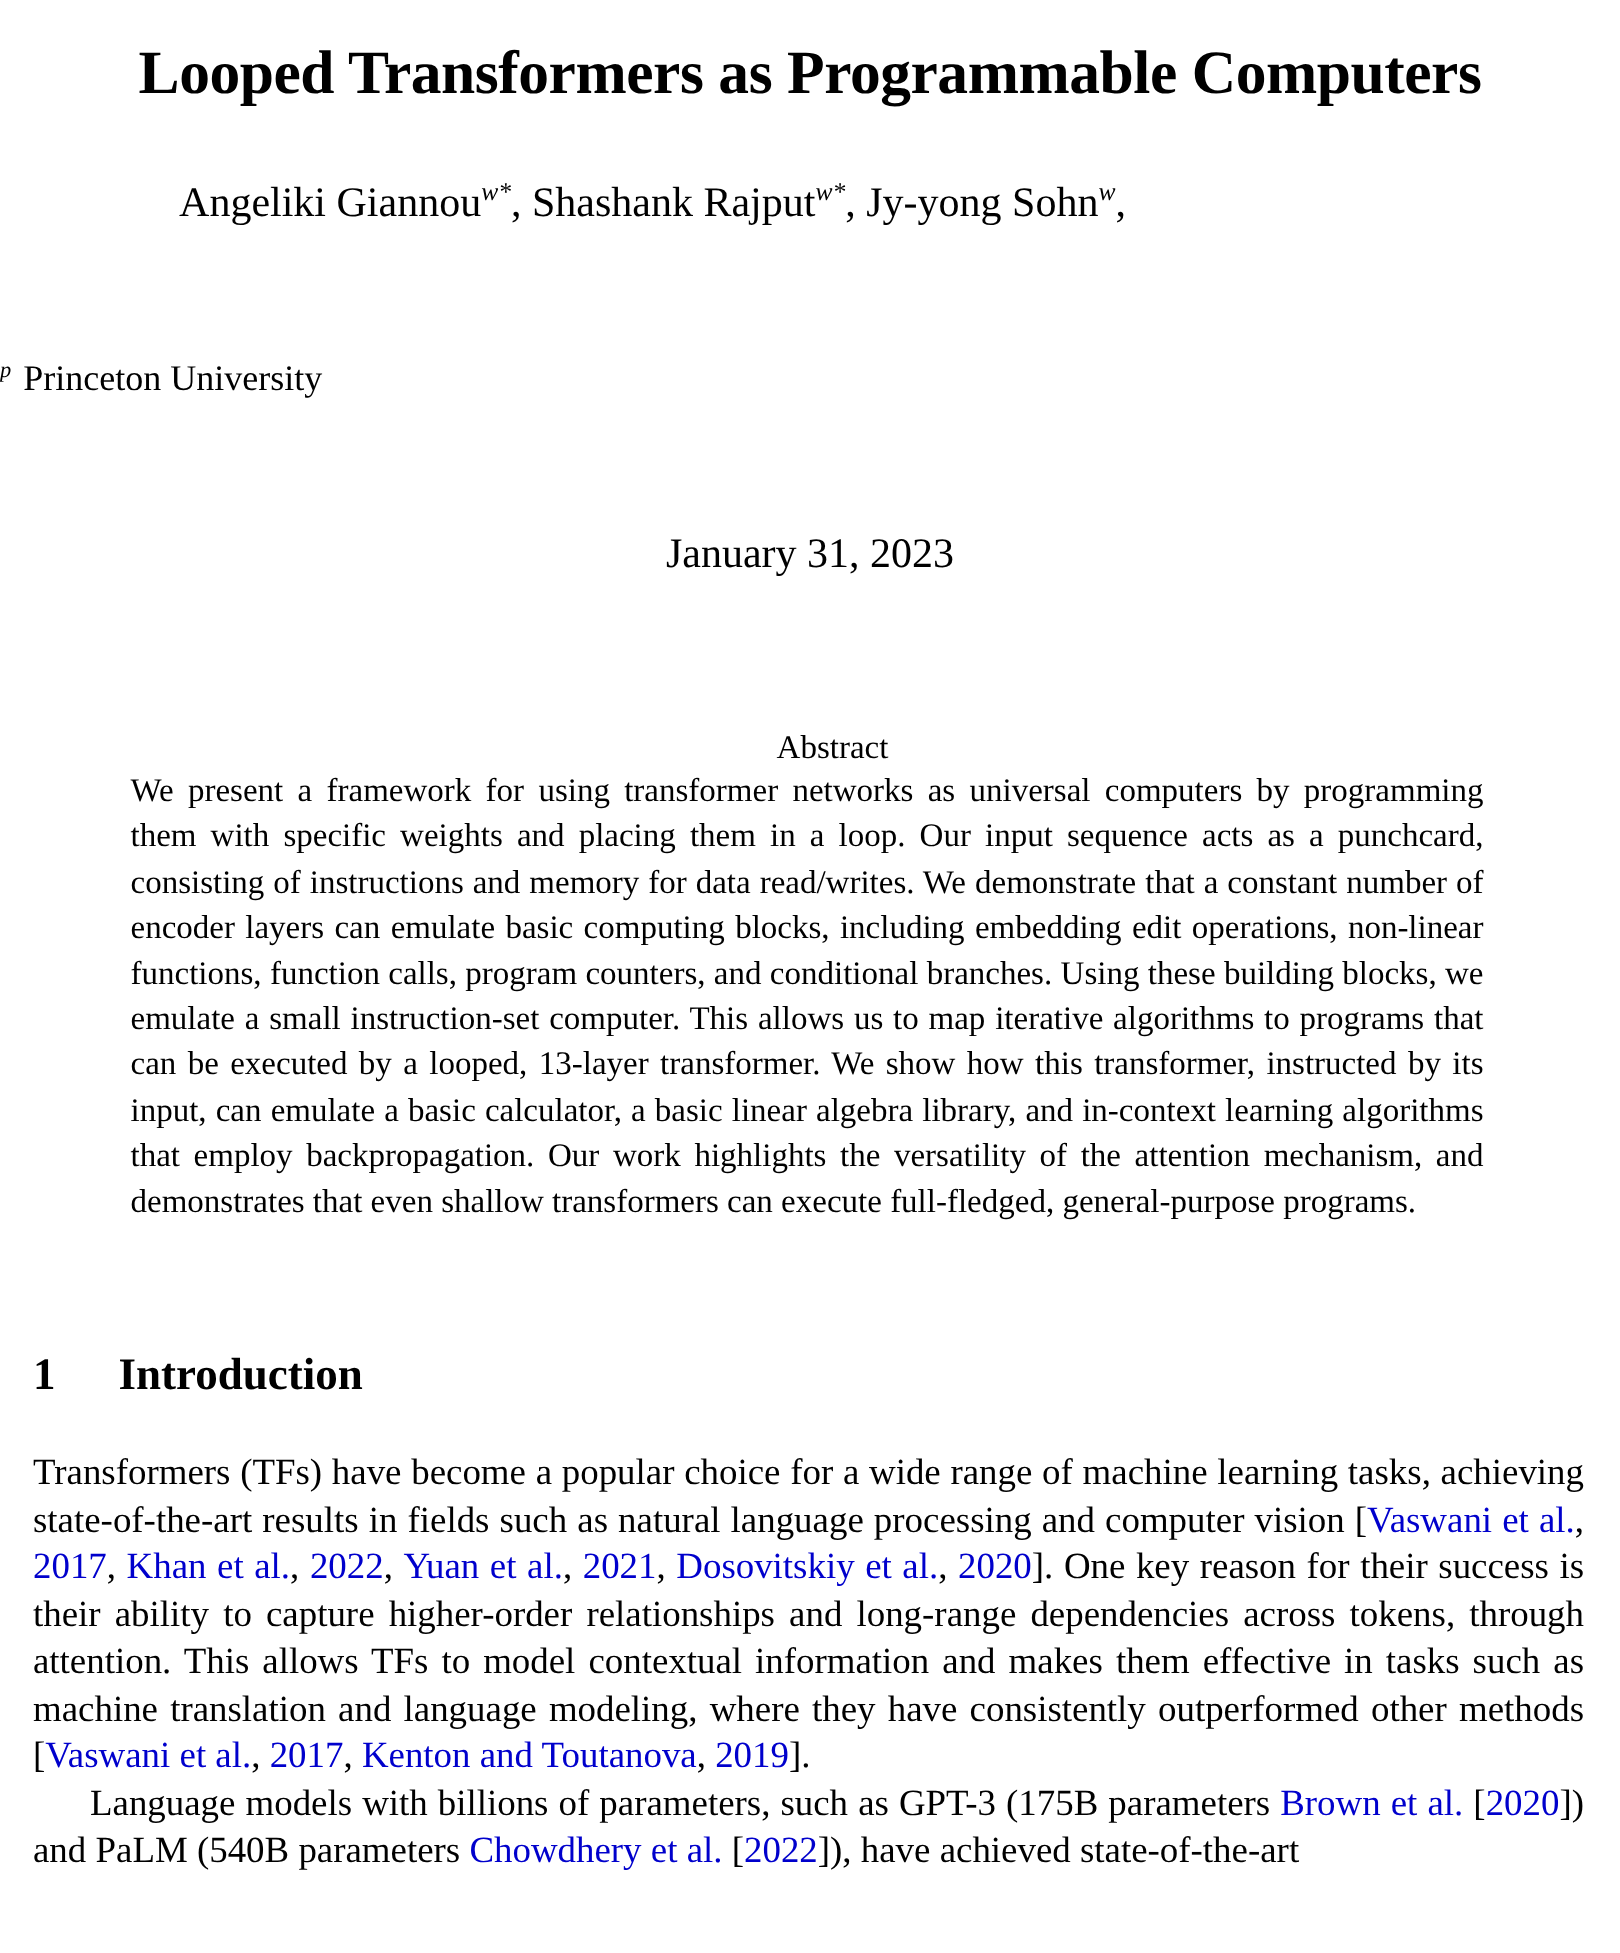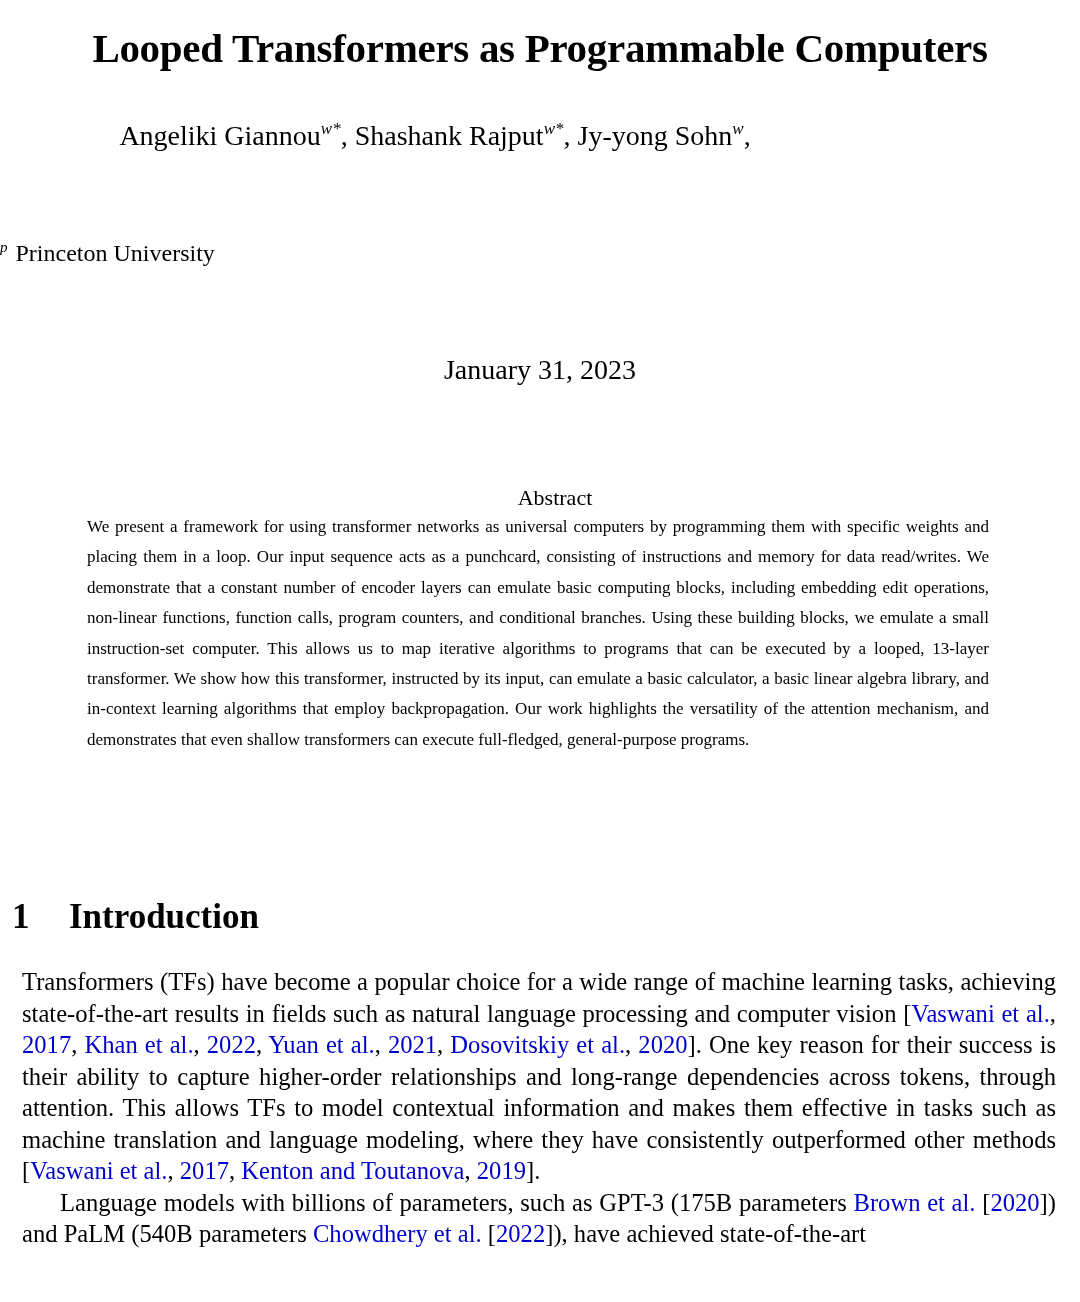--- a/index.html
+++ b/index.html
@@ -79,32 +79,32 @@
       font-weight: normal;
       font-size: 22px;
       line-height: 30px;
       margin: 17px;
     }
     .abstract-body {
       position: absolute;
       left: 87px;
       top: 512px;
       width: 902px;
-      font-size: 17px;
+      font-size: 22px;
       line-height: 30.4px;
       text-align: justify;
       margin: 0;
       hyphens: manual;
     }
     .section-heading {
       position: absolute;
-      left: 12px;
+      left: 22px;
       top: 895px;
       font-weight: bold;
-      font-size: 35px;
+      font-size: 30px;
       line-height: 44px;
       margin: 0;
     }
     .section-heading .num {
       display: inline-block;
       width: 57px;
     }
     .intro {
       position: absolute;
       left: 22px;
@@ -116,20 +116,21 @@
     }
     .intro p {
       margin: 0;
     }
     .intro p.indent {
       text-indent: 38px;
     }
     a.cite {
       color: #0000cc;
       text-decoration: none;
+      font-family: Liberation Serif, serif;
     }
   </style>
 </head>
 <body>
 
 <h1 class="title">Looped Transformers as Programmable Computers</h1>
 
 <div class="authors">
   <div>
     <span>Angeliki Giannou</span><sup>w*</sup><span>, </span><span>Shashank Rajput</span><sup>w*</sup><span>, </span><span>Jy-yong Sohn</span><sup>w</sup><span>,</span>

